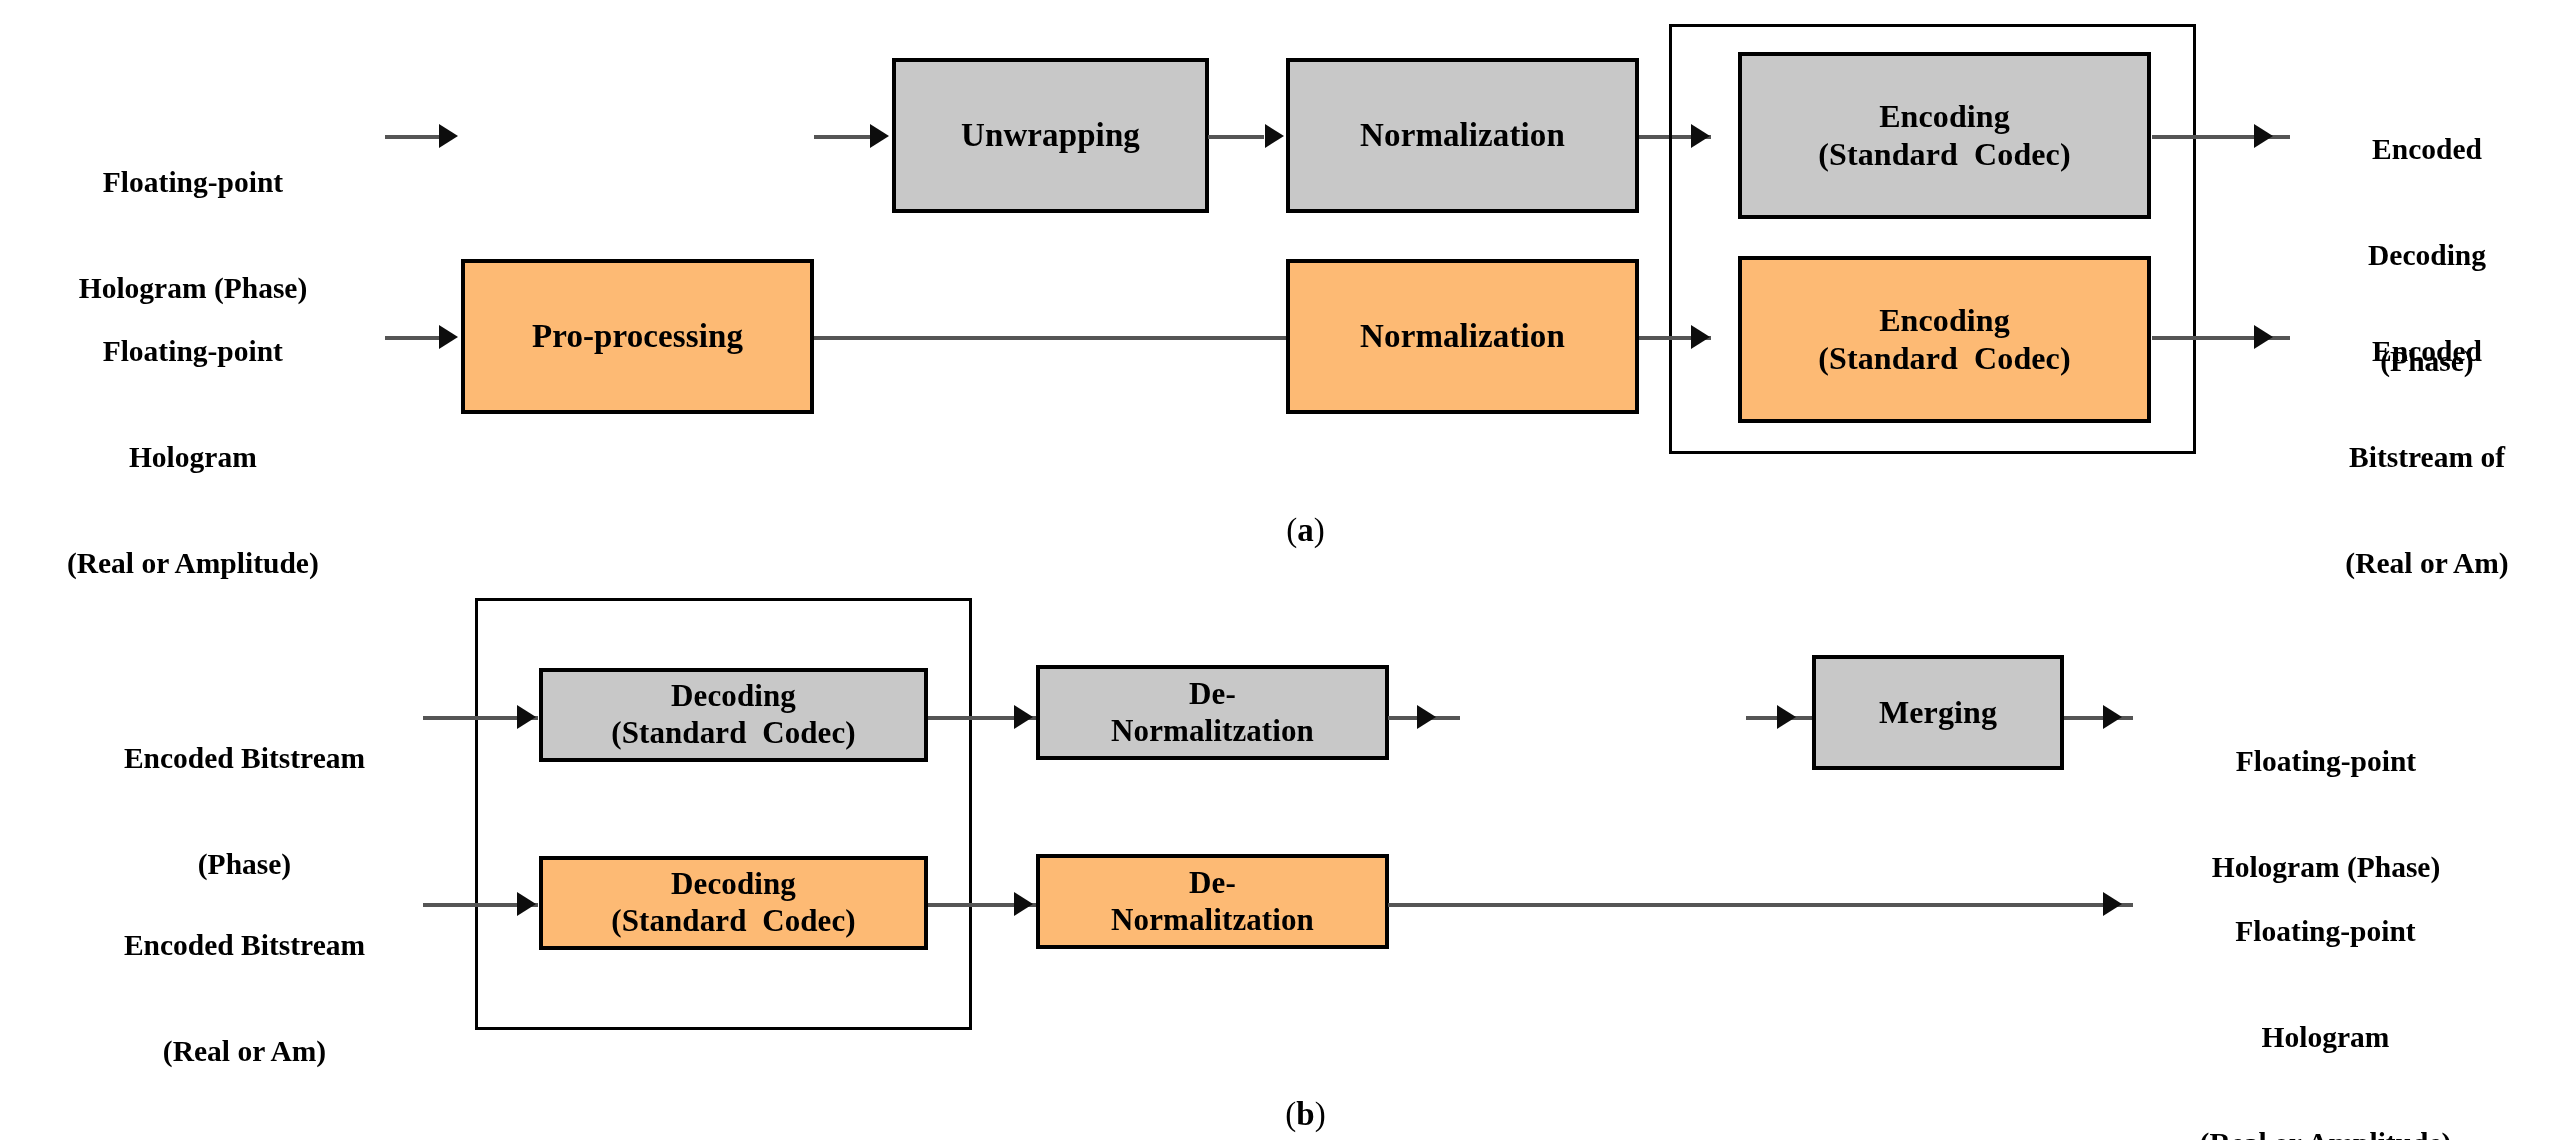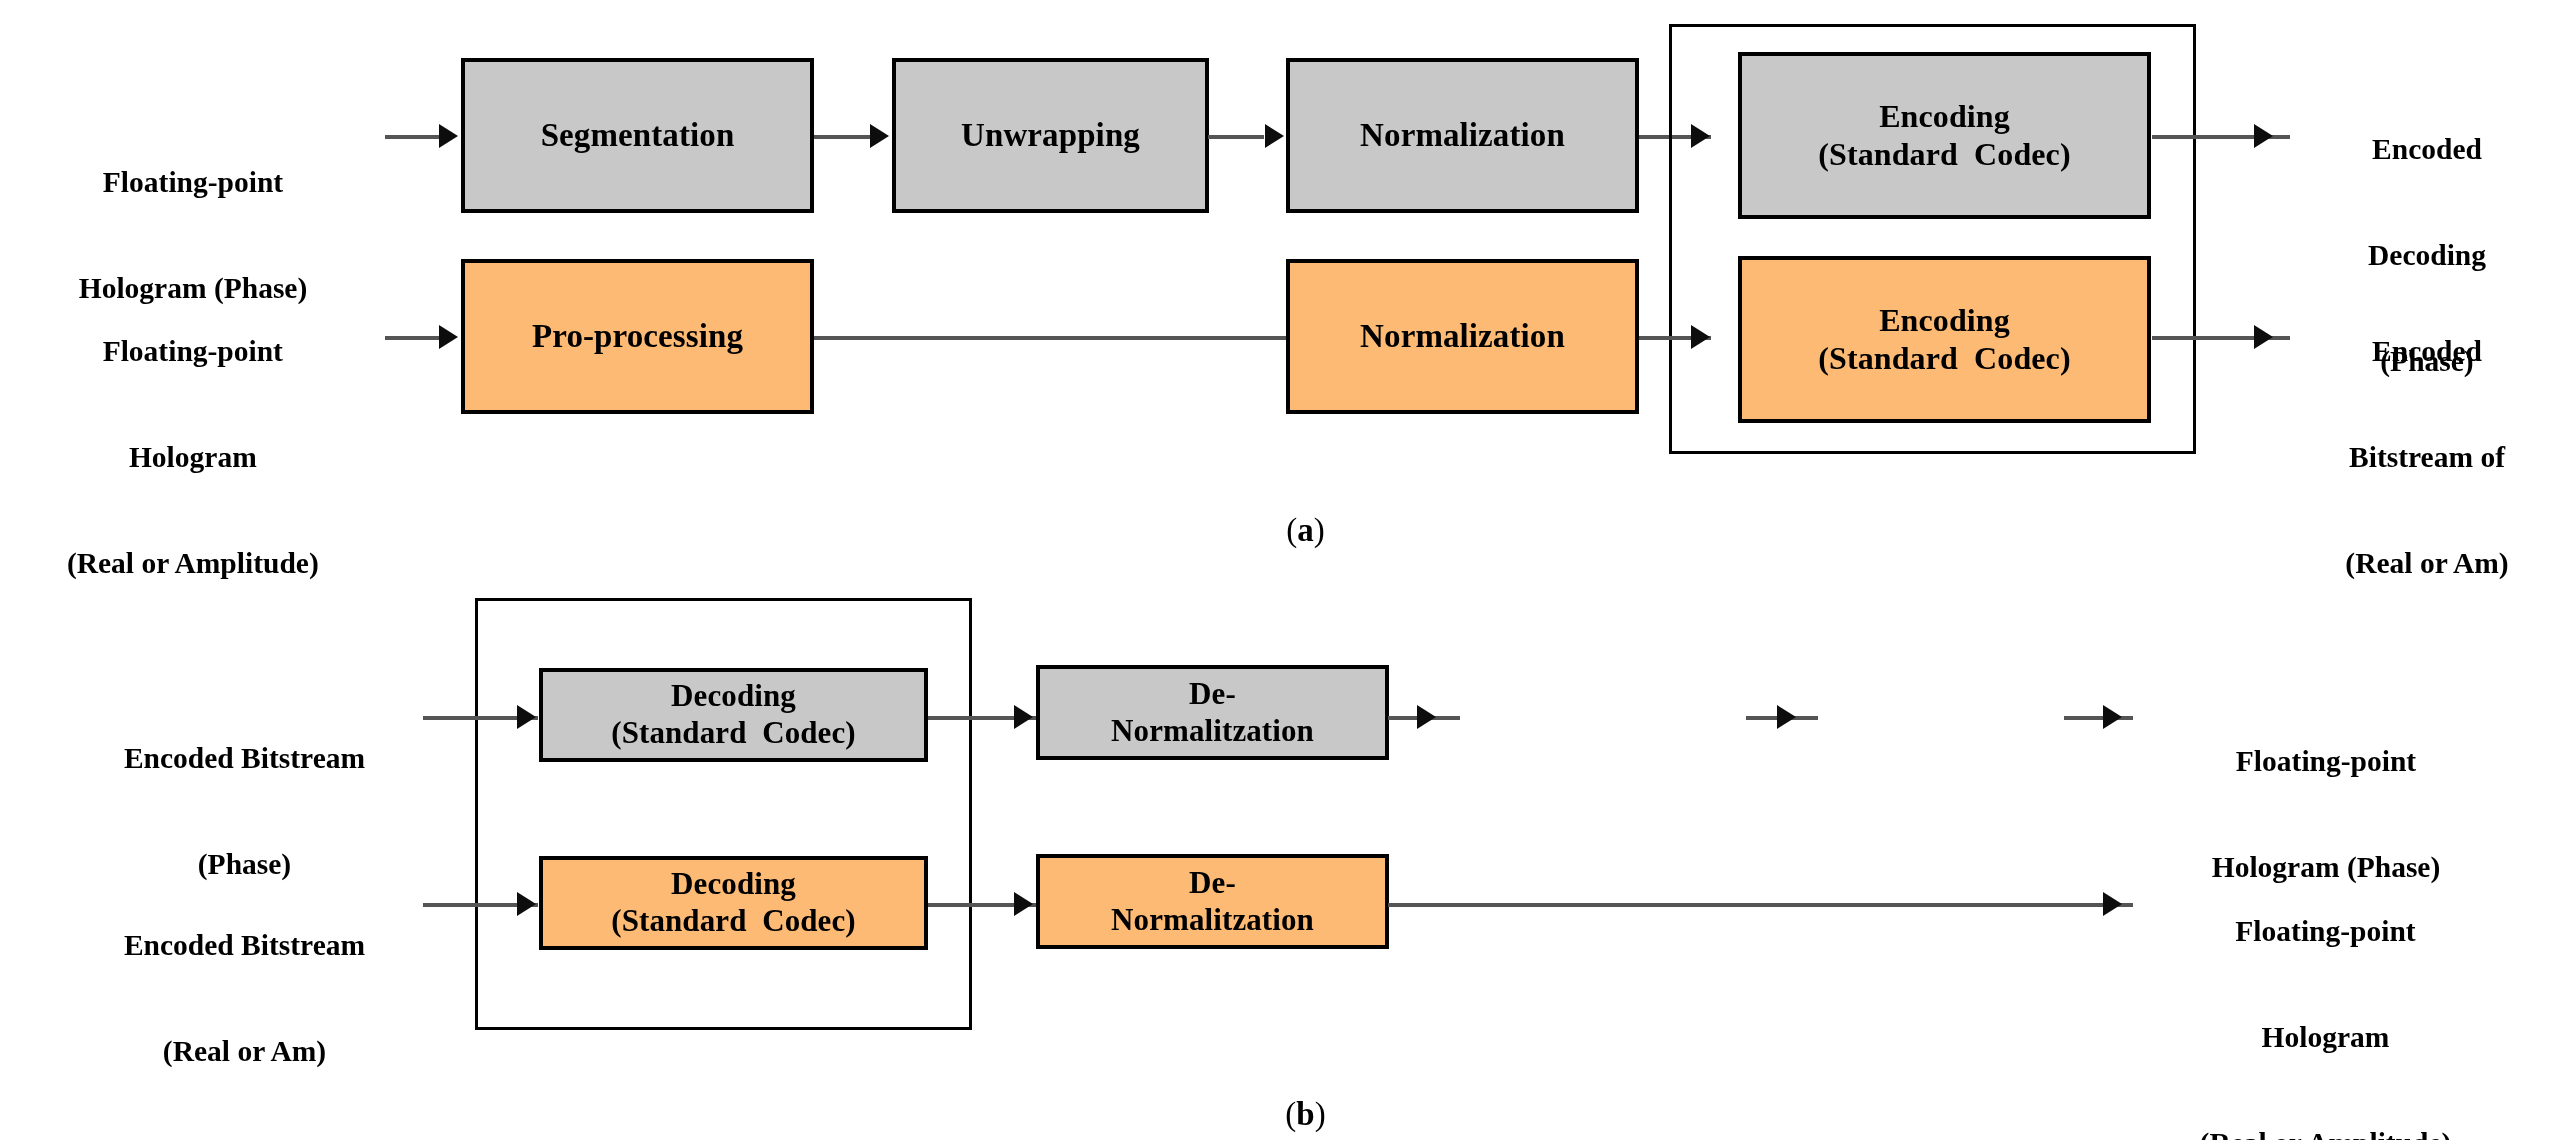--- a/index.html
+++ b/index.html
@@ -84,23 +84,20 @@
 <div id="canvas">
 
   <div class="label" style="left:13px; top:94px; width:360px; font-size:29.5px;">
     <span>Floating-point</span>
     <span>Hologram (Phase)</span>
   </div>
 
   <div class="line" style="left:385px; top:135px; width:55px;"></div>
   <div class="arrowhead" style="left:439px; top:124px;"></div>
 
-  <div class="box shaded" style="left:461px; top:58px; width:353px; height:155px; font-size:33px;">
-    <span class="l1">Segmentation</span>
-  </div>
 
   <div class="line" style="left:814px; top:135px; width:56px;"></div>
   <div class="arrowhead" style="left:870px; top:124px;"></div>
 
   <div class="box shaded" style="left:892px; top:58px; width:317px; height:155px; font-size:33px;">
     <span class="l1">Unwrapping</span>
   </div>
 
   <div class="line" style="left:1208px; top:135px; width:56px;"></div>
   <div class="arrowhead" style="left:1265px; top:124px;"></div>
@@ -191,20 +188,23 @@
     <span class="l2">Normalitzation</span>
   </div>
 
   <div class="line" style="left:1388px; top:716px; width:72px;"></div>
   <div class="arrowhead" style="left:1417px; top:705px;"></div>
 
 
   <div class="line" style="left:1746px; top:716px; width:72px;"></div>
   <div class="arrowhead" style="left:1777px; top:705px;"></div>
 
+  <div class="box shaded" style="left:1812px; top:655px; width:252px; height:115px; font-size:32px;">
+    <span class="l1">Merging</span>
+  </div>
 
   <div class="line" style="left:2064px; top:716px; width:69px;"></div>
   <div class="arrowhead" style="left:2103px; top:705px;"></div>
 
   <div class="label" style="left:2139px; top:673px; width:374px; font-size:29.5px;">
     <span>Floating-point</span>
     <span>Hologram (Phase)</span>
   </div>
 
   <div class="label" style="left:43px; top:857px; width:403px; font-size:29.5px;">

